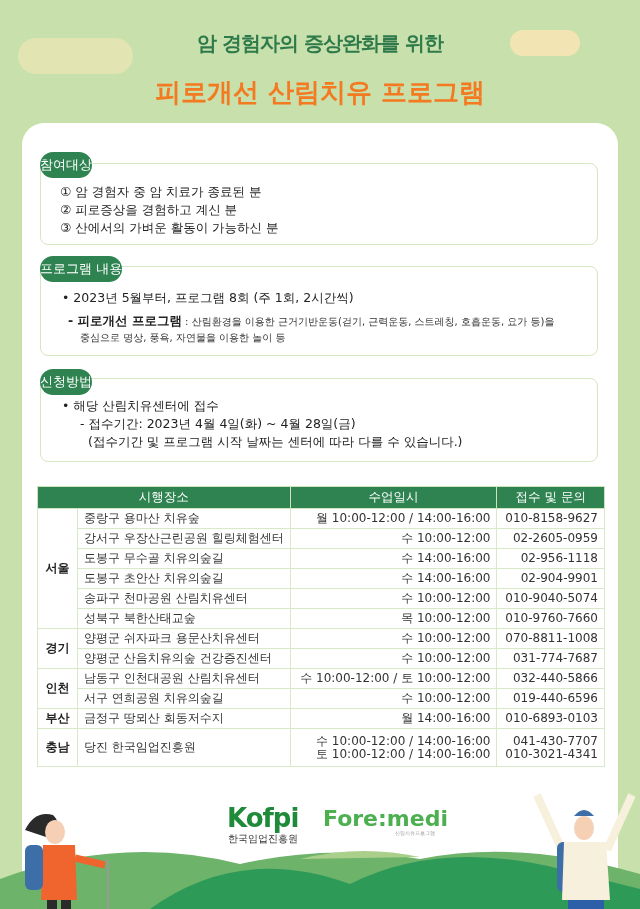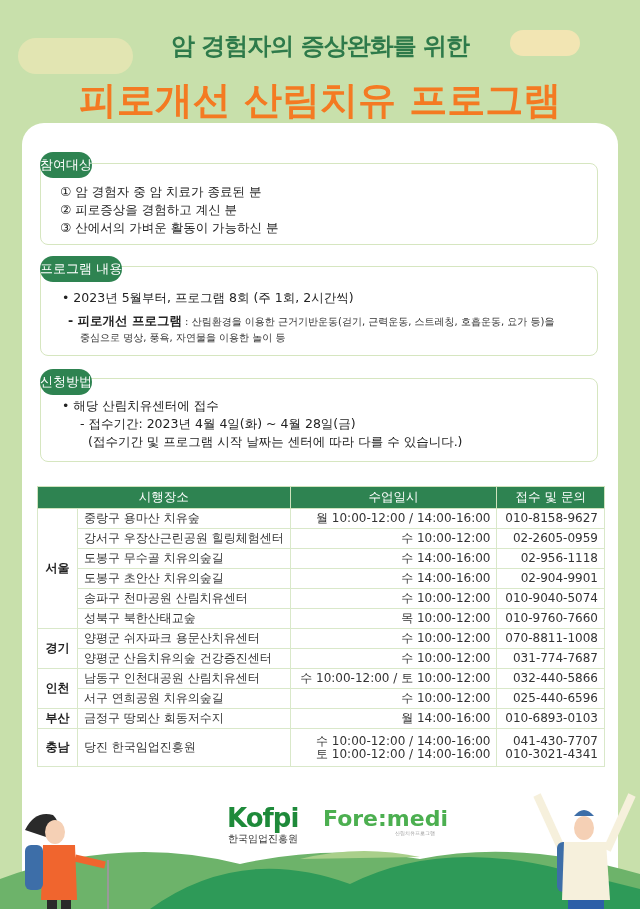--- a/index.html
+++ b/index.html
@@ -10,25 +10,25 @@
     position: relative;
   }
   .cloud {
     position: absolute; border-radius: 40px;
     background: #e4e6b3; opacity: 0.9;
   }
   .cloud.left { left: 18px; top: 38px; width: 115px; height: 36px; }
   .cloud.right { left: 510px; top: 30px; width: 70px; height: 26px; background: #f6e6b4; }
   .title-sub {
     position: absolute; top: 30px; left: 0; width: 640px; text-align: center;
-    font-size: 24px; font-weight: bold; color: #2e7a4a; letter-spacing: -1px;
+    font-size: 20px; font-weight: bold; color: #2e7a4a; letter-spacing: -1px;
   }
   .title-main {
     position: absolute; top: 75px; left: 0; width: 640px; text-align: center;
-    font-size: 38px; font-weight: bold; color: #f47a22; letter-spacing: 0px;
+    font-size: 26px; font-weight: bold; color: #f47a22; letter-spacing: 0px;
   }
   .card {
     position: absolute; left: 22px; top: 123px; width: 596px; height: 800px;
     background: #ffffff; border-radius: 22px;
   }
   .section {
     position: absolute; left: 40px; width: 558px;
     border: 1.5px solid #d6e6c0; border-radius: 8px; background: #fff;
   }
   .badge {
@@ -152,21 +152,21 @@
     </tr>
     <tr>
       <td class="region" rowspan="2">인천</td>
       <td class="place">남동구 인천대공원 산림치유센터</td>
       <td class="time">수 10:00-12:00 / 토 10:00-12:00</td>
       <td class="contact">032-440-5866</td>
     </tr>
     <tr>
       <td class="place">서구 연희공원 치유의숲길</td>
       <td class="time">수 10:00-12:00</td>
-      <td class="contact">025-440-6596</td>
+      <td class="contact">019-440-6596</td>
     </tr>
     <tr>
       <td class="region">부산</td>
       <td class="place">금정구 땅뫼산 회동저수지</td>
       <td class="time">월 14:00-16:00</td>
       <td class="contact">010-6893-0103</td>
     </tr>
     <tr style="height:38px;">
       <td class="region">충남</td>
       <td class="place">당진 한국임업진흥원</td>

